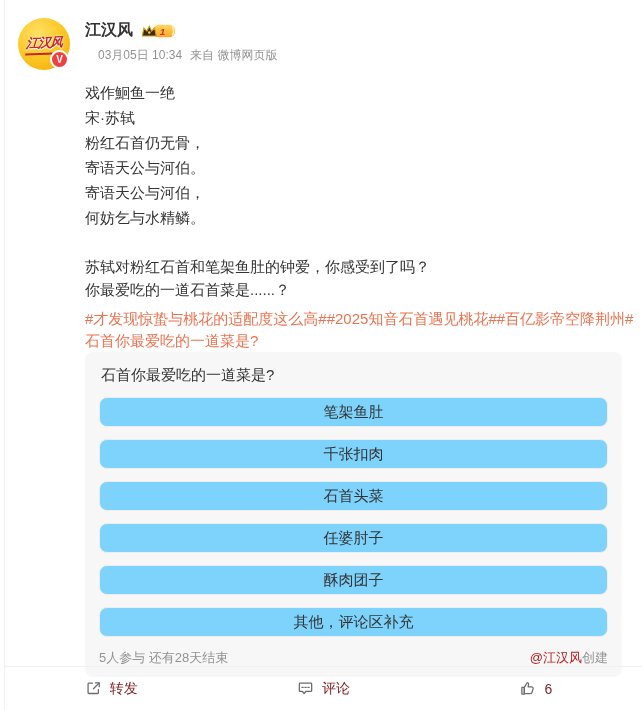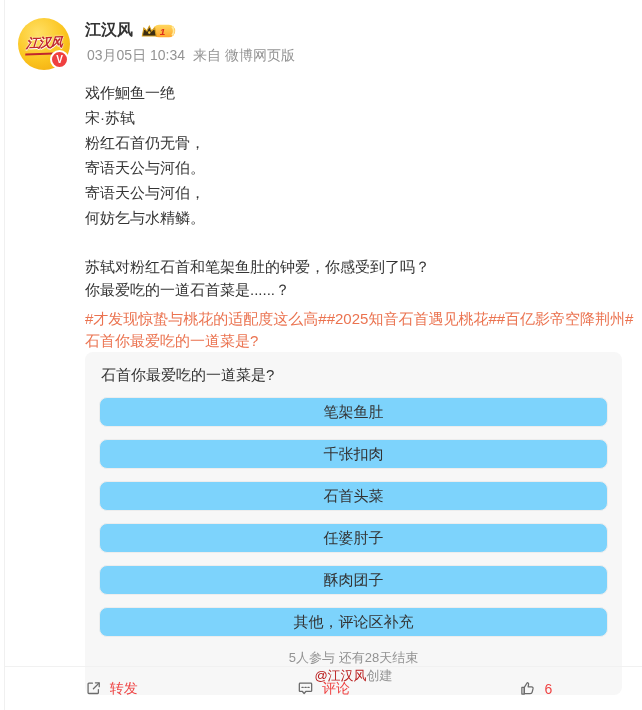--- a/index.html
+++ b/index.html
@@ -42,22 +42,22 @@
     color:#fff; font-size:10px; font-weight:bold;
     display:flex; align-items:center; justify-content:center;
   }
   .name-row {
     position:absolute; left:85px; top:20px;
     display:flex; align-items:center; gap:7px;
   }
   .username { font-size:16px; font-weight:bold; color:#333; cursor:pointer; }
   .vip-badge { display:flex; align-items:center; cursor:pointer; }
   .meta-row {
-    position:absolute; left:87px; top:47px;
-    font-size:14px; color:#939393;
+    position:absolute; left:98px; top:47px;
+    font-size:12px; color:#939393;
   }
   .meta-row .src { margin-left:8px; }
   
   .content {
     position:absolute; left:85px; top:80px; width:552px;
     font-size:15px; line-height:25px; color:#333;
     word-break:break-all;
   }
   .poem-line { line-height:25px; }
   .blank-line { height:25px; }
@@ -72,34 +72,34 @@
   }
   .poll-title { font-size:15px; color:#333; margin:2px 0 12px 2px; }
   .poll-option {
     height:30px; line-height:28px;
     background:#7dd3fc; border:1px solid #ededed; border-radius:8px;
     text-align:center; font-size:15px; color:#333;
     margin-bottom:12px; cursor:pointer;
   }
   .poll-footer {
     display:flex; justify-content:space-between; align-items:center;
-    font-size:13px; color:#939393; margin-top:2px;flex-direction:column;
+    font-size:13px; color:#939393; margin-top:2px;
   }
   .poll-footer .creator-link { color:#b91c1c; text-decoration:none; cursor:pointer; }
   
   .divider {
     position:absolute; left:5px; right:0; top:666px; height:1px; background:#f1f1f1;
   }
   .action-bar {
     position:absolute; left:5px; right:0; top:667px; height:43px;
     display:flex;
   }
   .action-item {
     flex:1; display:flex; align-items:center; justify-content:center;
-    gap:8px; font-size:14px; color:#ef4444; cursor:pointer;
+    gap:8px; font-size:14px; color:#7f1d1d; cursor:pointer;
   }
   .action-item svg { display:block; }
 </style>
 </head>
 <body>
 
 <div class="card">
   <div class="page-left-border"></div>
 
   <div class="avatar">

